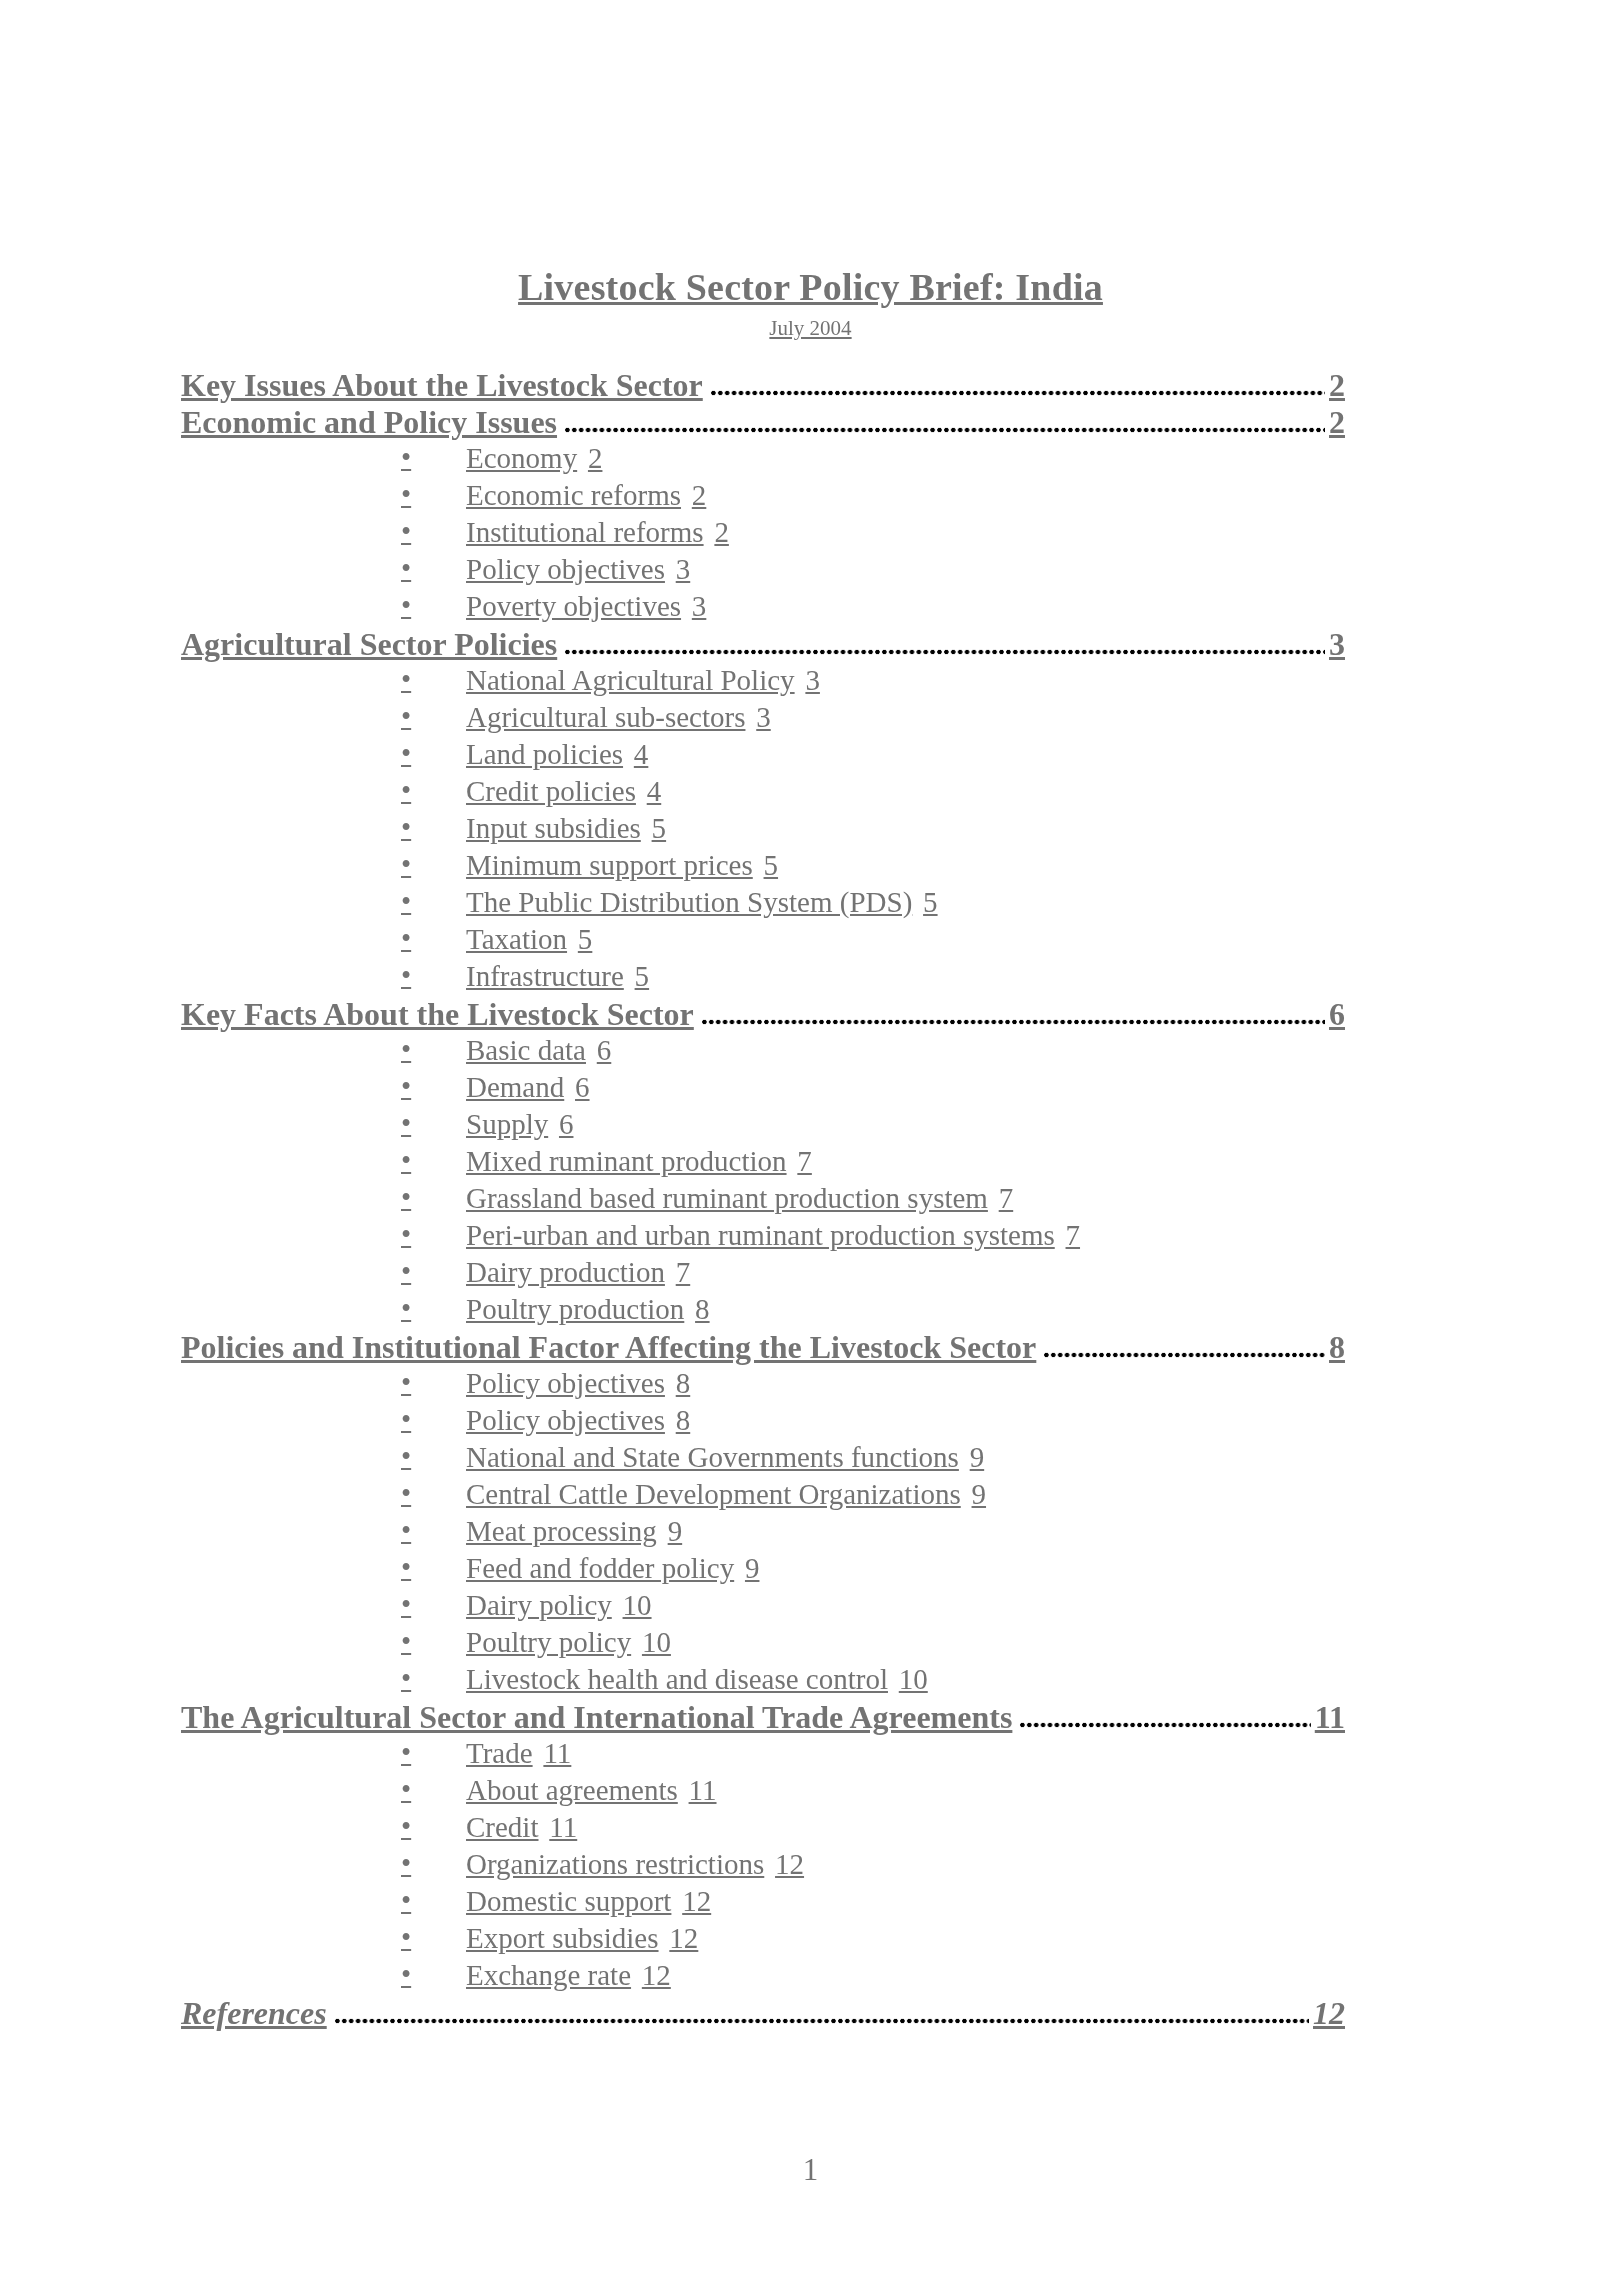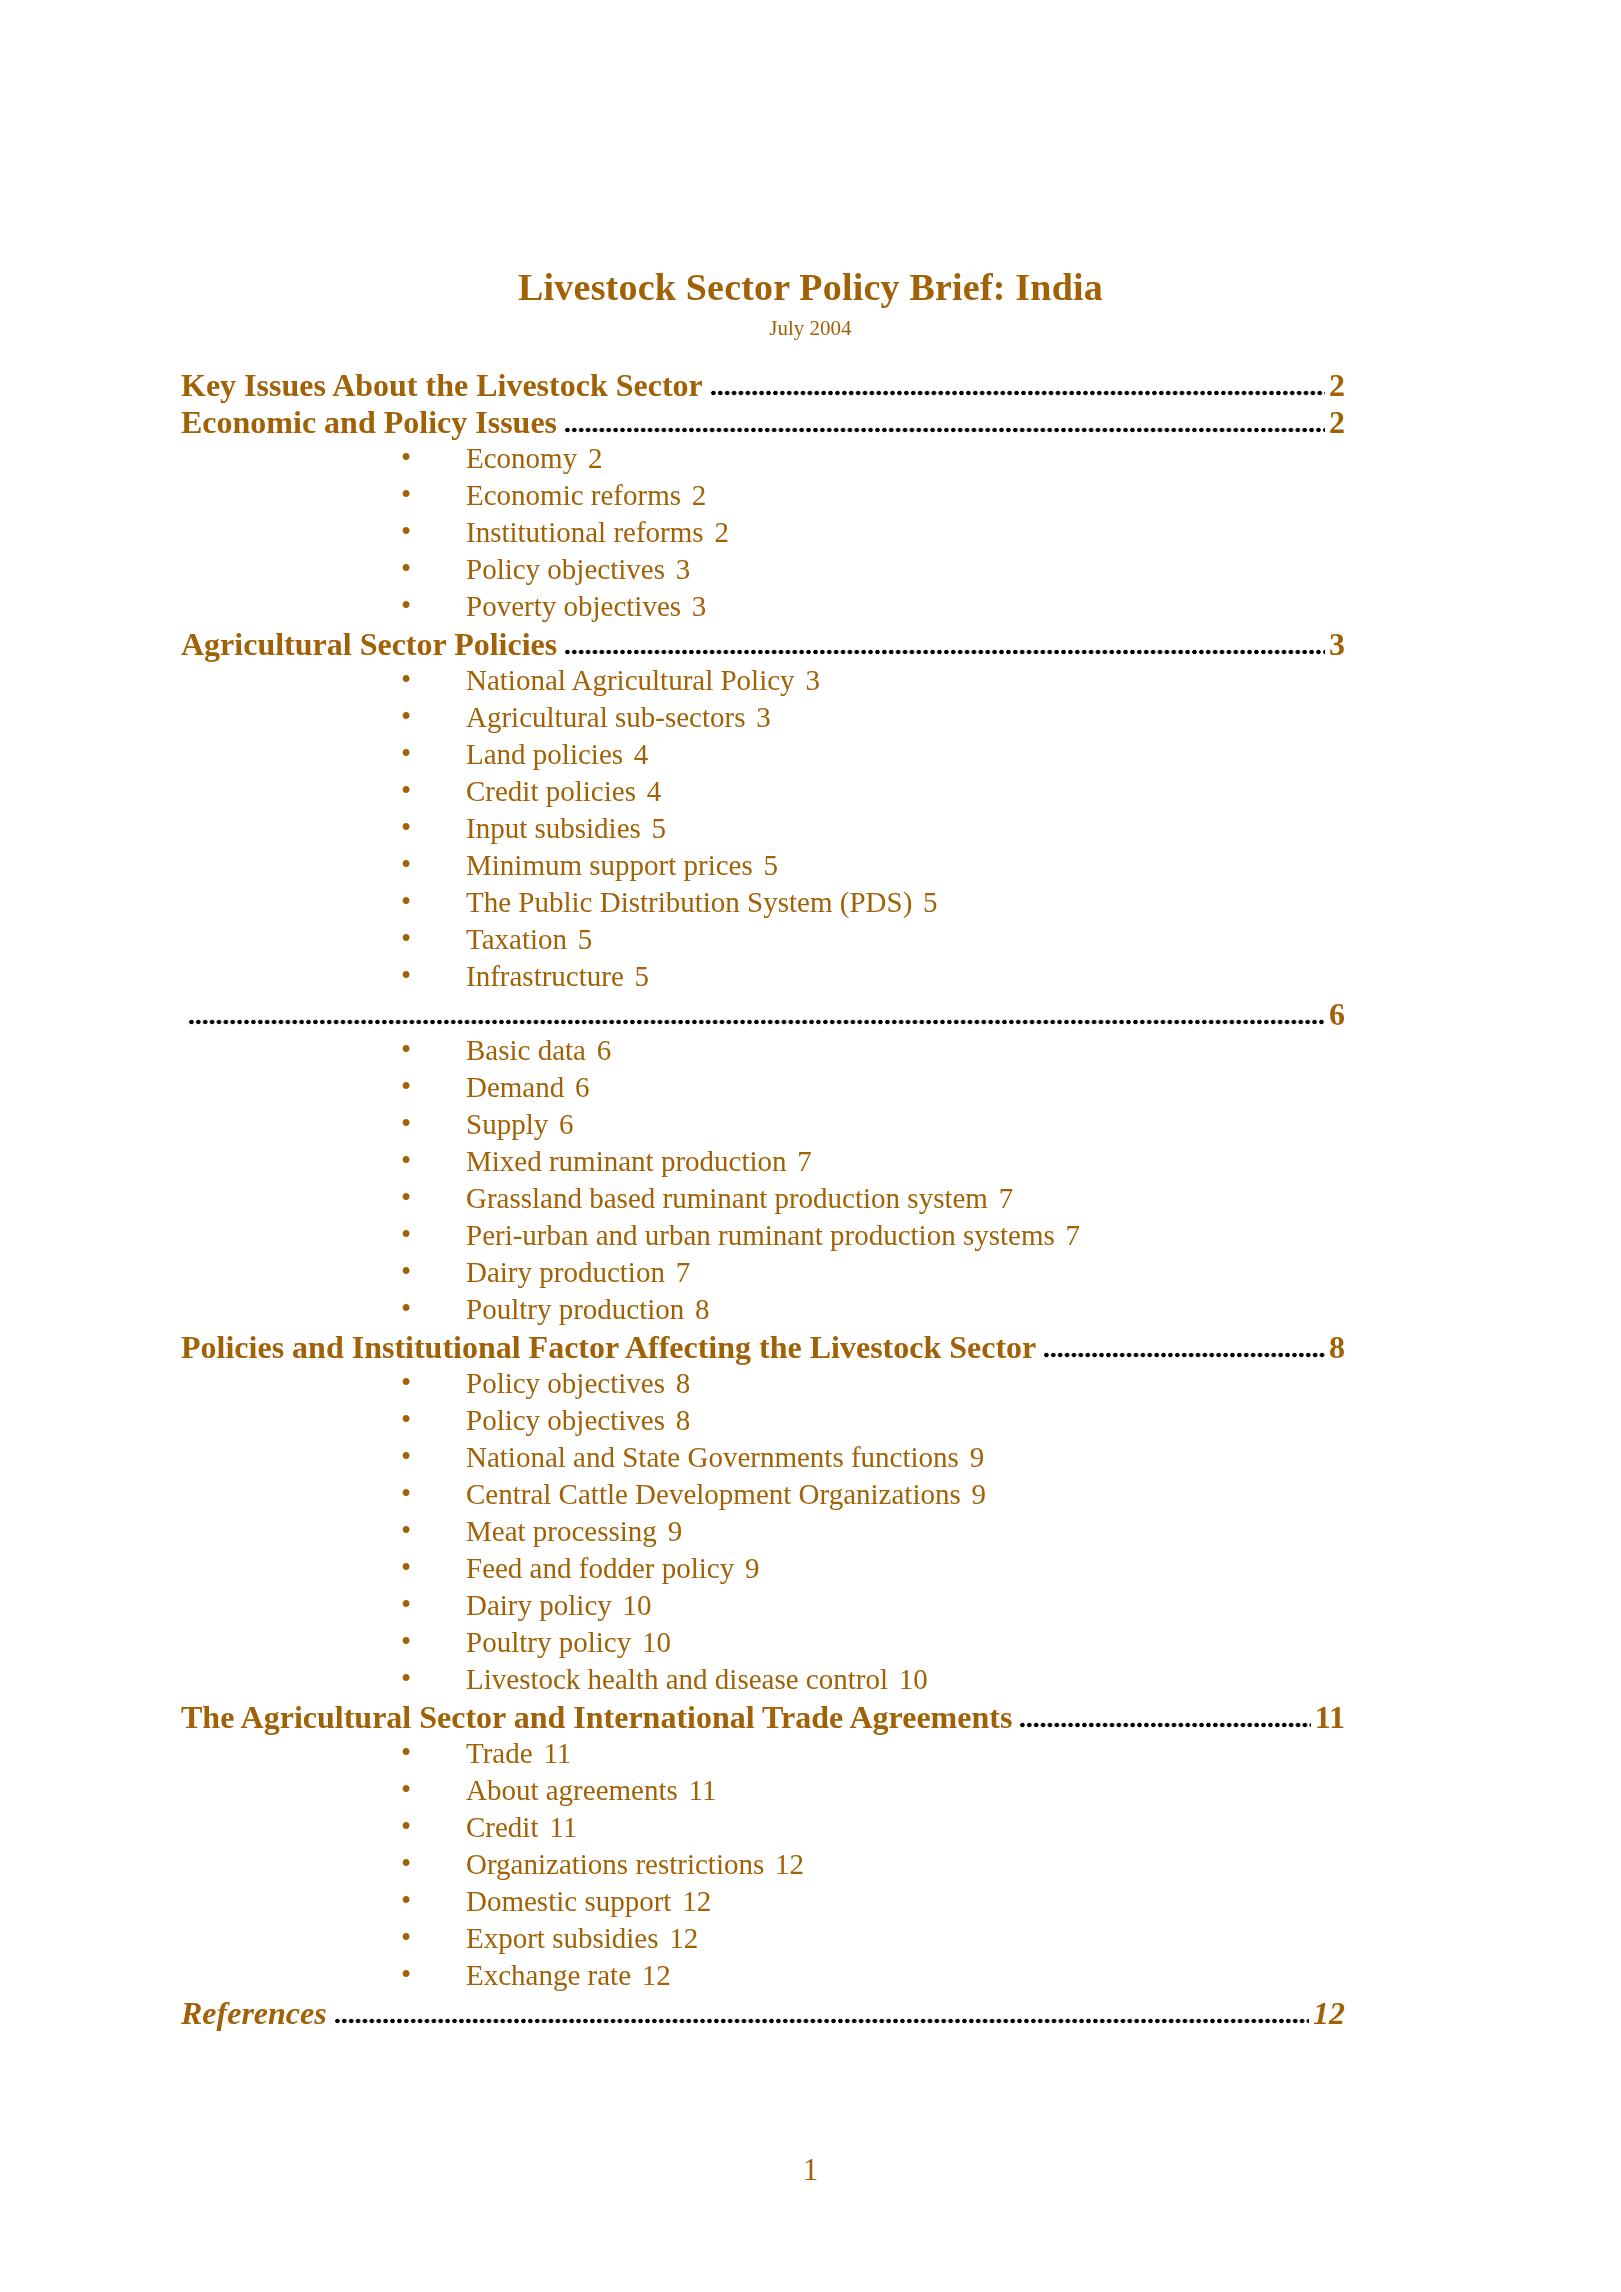--- a/index.html
+++ b/index.html
@@ -2,23 +2,24 @@
 <html><head>
 <meta charset="utf-8">
 <style>
   * { margin: 0; padding: 0; box-sizing: border-box; }
   html, body { background: #ffffff; }
   .page {
     position: relative;
     width: 1621px;
     height: 2293px;
     background: #ffffff;
-    color: #a16207;
+    color: #737373;
     font-family: "Liberation Serif", serif;
     overflow: hidden;
+    text-decoration: underline;
   }
   .header { padding-top: 265px; text-align: center; }
   .doc-title { font-size: 38px; font-weight: 700; letter-spacing: 0.2px; }
   .doc-date { font-size: 21px; margin-top: 6.9px; font-weight: 400; }
 
   .toc { margin: 25.5px 276px 0 181px; }
   .toc-row {
     display: flex;
     align-items: flex-end;
     height: 37px;
@@ -167,20 +168,21 @@
         <span class="leader"></span>
         <span class="pagenum">5</span>
       </div>
       <div class="toc-row bullet">
         <span class="bullet">•</span>
         <span class="label">Infrastructure</span>
         <span class="leader"></span>
         <span class="pagenum">5</span>
       </div>
       <div class="toc-row section">
+        <span class="label">Key Facts About the Livestock Sector</span>
         <span class="leader"></span>
         <span class="pagenum">6</span>
       </div>
       <div class="toc-row bullet">
         <span class="bullet">•</span>
         <span class="label">Basic data</span>
         <span class="leader"></span>
         <span class="pagenum">6</span>
       </div>
       <div class="toc-row bullet">

